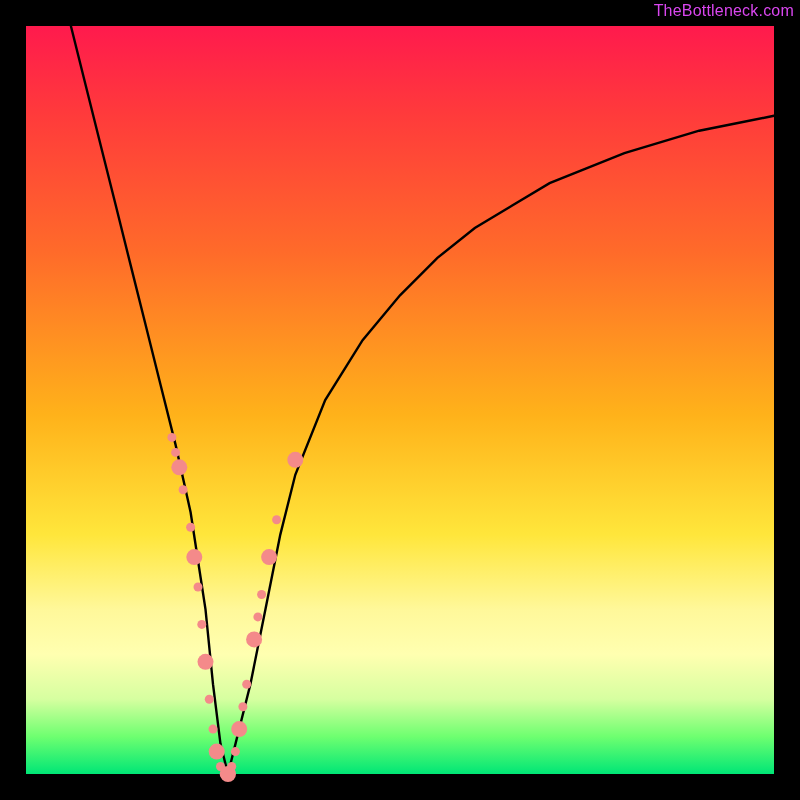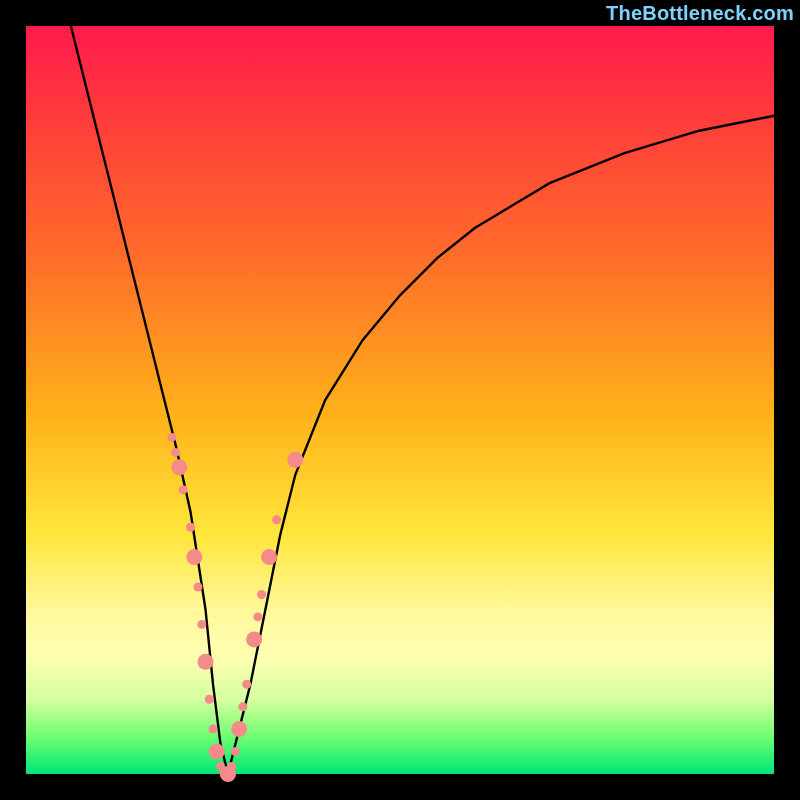--- a/index.html
+++ b/index.html
@@ -36,23 +36,23 @@
       #ffffb0 84%,
       #d6ffa0 90%,
       #6eff70 95%,
       #00e676 100%
     );
   }
   .watermark {
     position: absolute;
     top: 2px;
     right: 6px;
-    color: #7dd3fc;
-    font-size: 20px;
-    font-weight: 700;
+    color: #d946ef;
+    font-size: 16px;
+    font-weight: 400;
     letter-spacing: 0.2px;
     user-select: none;
   }
   svg.curve {
     position: absolute;
     top: 0; left: 0;
     width: 748px;
     height: 748px;
     overflow: visible;
   }

